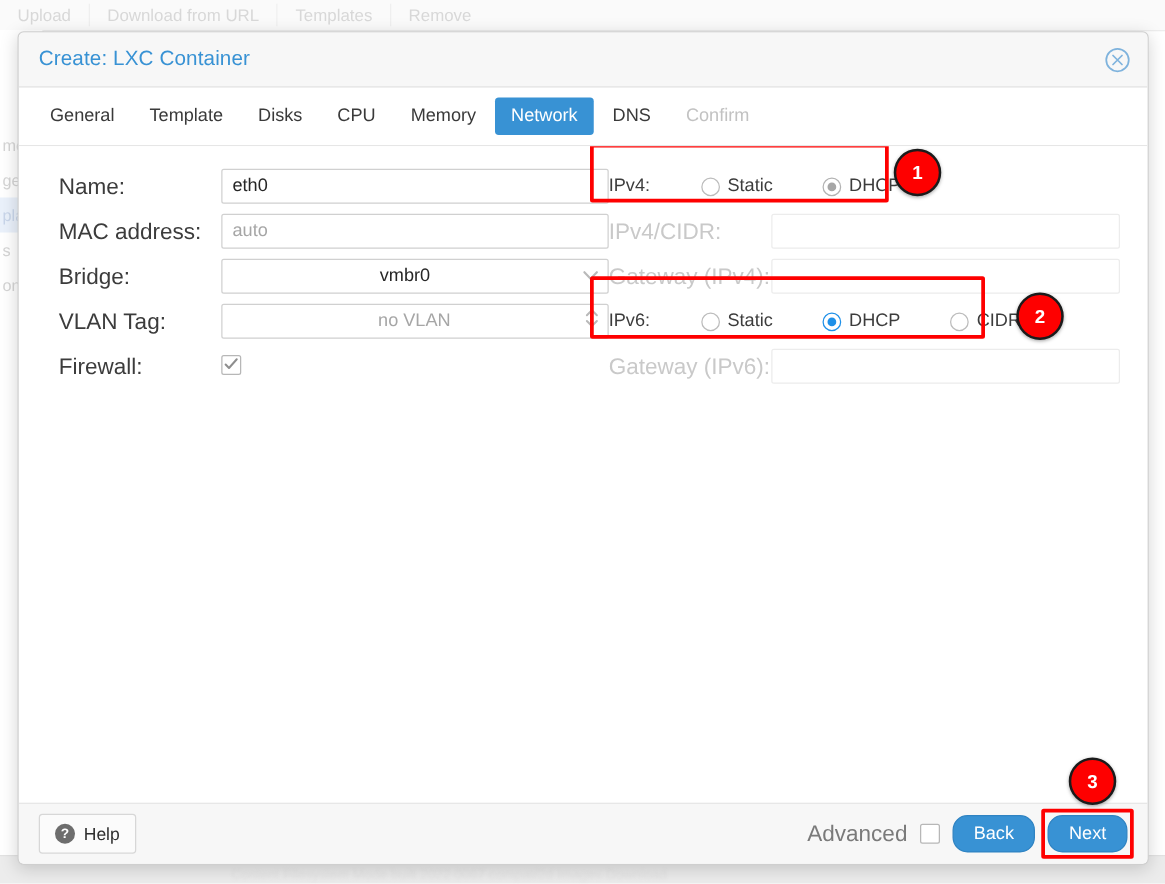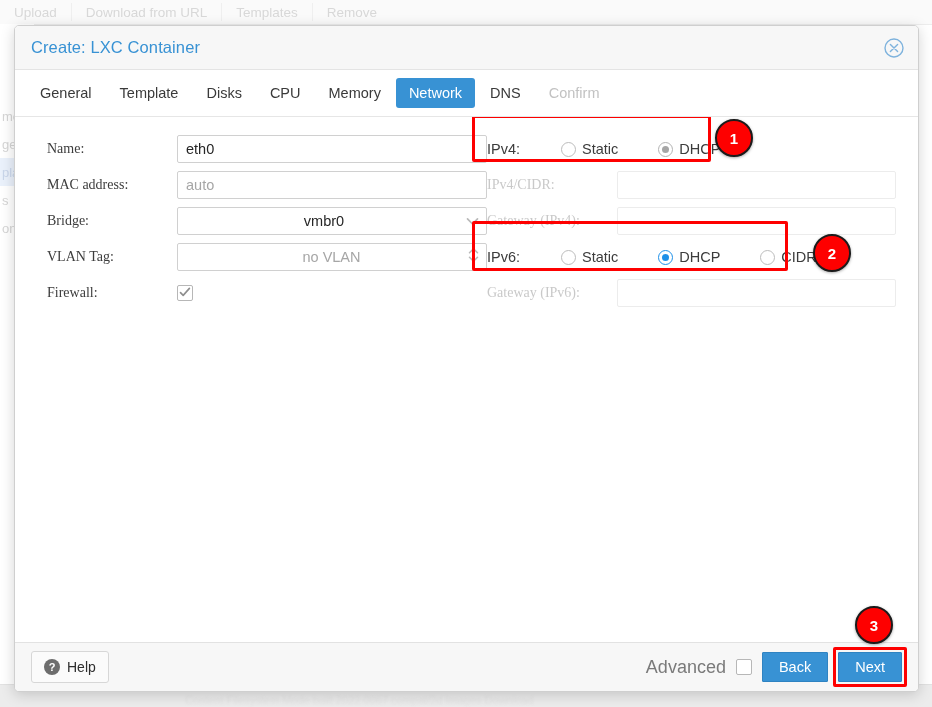--- a/index.html
+++ b/index.html
@@ -72,21 +72,21 @@
 
   .modal-body{
     flex:1;background:#ffffff;position:relative;padding:14px 0 0 0;overflow:hidden;
   }
   .cols{display:flex;align-items:flex-start;}
   .col-left{width:440px;padding-left:32px;flex:none;}
   .col-right{flex:1;padding-right:22px;}
 
   .frow{display:flex;align-items:center;height:36px;}
   .flabel{
-    font-size:14px;color:#3c3c3c;width:130px;flex:none;white-space:nowrap;font-family:Liberation Serif, serif;
+    font-size:18px;color:#3c3c3c;width:130px;flex:none;white-space:nowrap;
   }
   .flabel.dim{color:#c9c9c9;}
   .fctl{flex:1;position:relative;}
 
   .tbox{
     width:100%;height:28px;box-sizing:border-box;
     border:1px solid #d0d0d0;background:#ffffff;border-radius:2px;
     font-size:14.5px;color:#262626;padding:0 8px;outline:none;
     font-family:"Liberation Sans",sans-serif;
   }
@@ -140,21 +140,21 @@
     background:#fbfbfb;border:1px solid #d7d7d7;border-radius:3px;cursor:pointer;
     font-size:14px;color:#2f2f2f;
   }
   .help-ic{
     width:16px;height:16px;border-radius:50%;background:#6d6d6d;color:#fff;
     font-size:11px;font-weight:bold;display:flex;align-items:center;justify-content:center;
   }
   .foot-right{margin-left:auto;display:flex;align-items:center;gap:10px;position:relative;}
   .adv-lbl{font-size:18px;color:#7a7a7a;}
   .btn-blue{
-    background:#3892d4;border:1px solid #2f83c2;color:#fff;border-radius:1px;
+    background:#3892d4;border:1px solid #2f83c2;color:#fff;border-radius:12px;
     height:30px;min-width:62px;padding:0 16px;font-size:14.5px;cursor:pointer;
     font-family:"Liberation Sans",sans-serif;
   }
   .next-wrap{position:relative;display:inline-flex;}
   .next-wrap .hl-next{
     position:absolute;left:-5px;top:-5px;right:-5px;bottom:-5px;
     border:3px solid #fe0000;border-radius:2px;pointer-events:none;
   }
 </style>
 </head>

